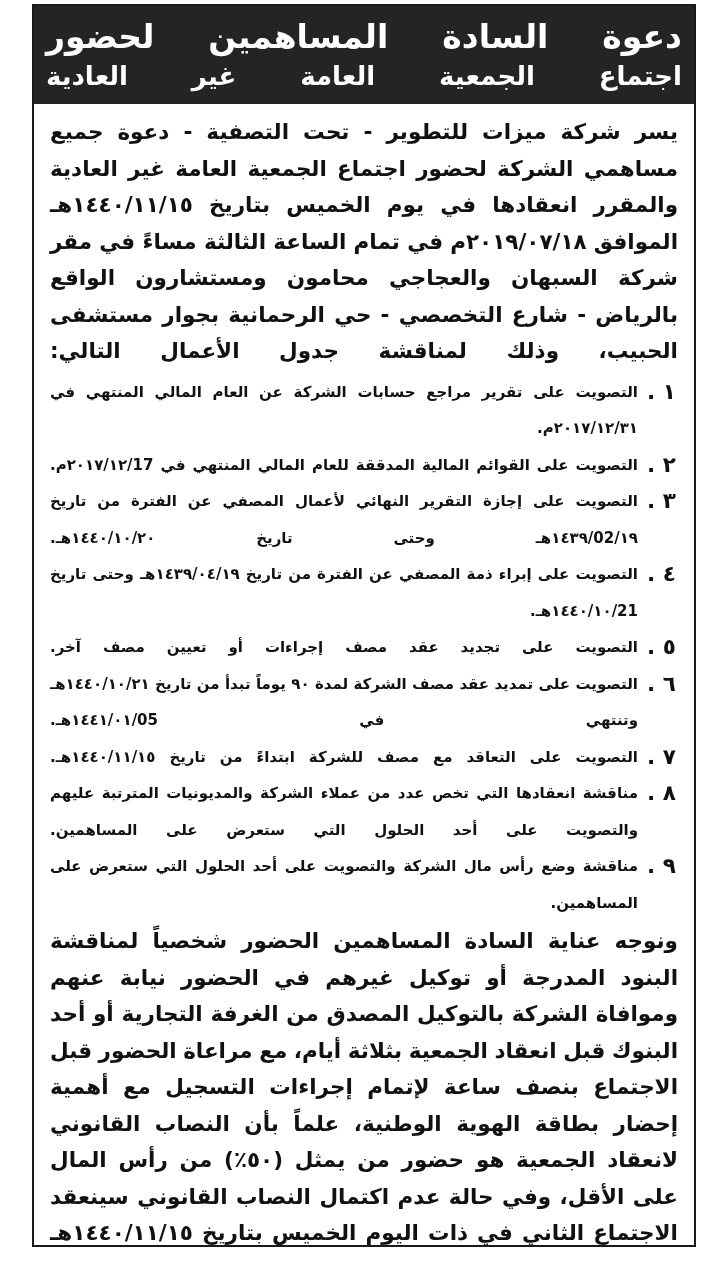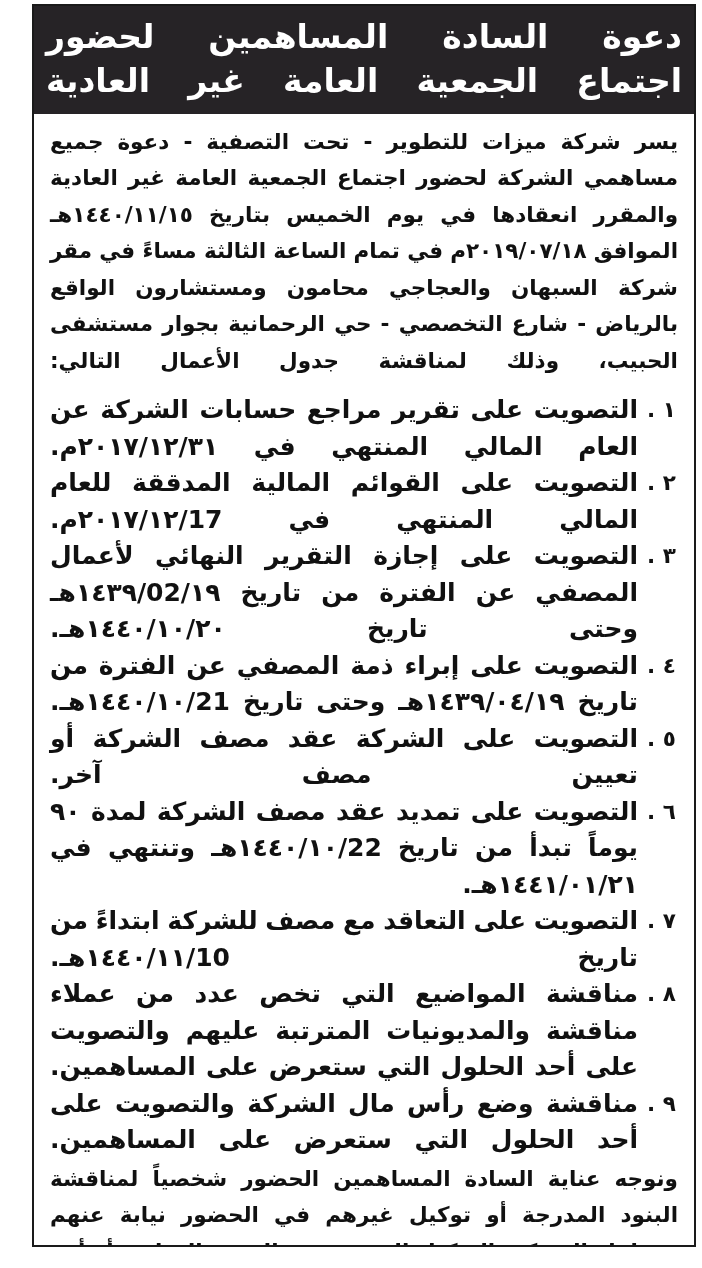--- a/index.html
+++ b/index.html
@@ -46,21 +46,21 @@
     text-align: justify;
     text-align-last: justify;
     font-size: 33px;
     line-height: 1.33;
     font-weight: bold;
     letter-spacing: 0px;
     white-space: nowrap;
     color: #ffffff;
   }
   .header-line.l2 {
-    font-size: 33px;
+    font-size: 26px;
   }
 
   
   .body-area {
     flex: 1 1 auto;
     direction: rtl;
     padding: 10px 16px 8px 16px;
     overflow: hidden;
   }
 
@@ -69,21 +69,21 @@
     text-align: justify;
     text-align-last: justify;
     font-size: 21.5px;
     line-height: 36.5px;
     font-weight: bold;
     color: #111111;
     margin: 0 0 2px 0;
     word-spacing: -1px;
   }
   .para.intro {
-    margin-bottom: 13px;
+    margin-bottom: 4px;
   }
   .para.closing {
     text-align-last: justify;
     margin-top: 2px;
   }
   .para.closing-last {
     text-align-last: center;
   }
 
   
@@ -109,21 +109,21 @@
     line-height: 36.5px;
     font-weight: bold;
     color: #111111;
     white-space: nowrap;
   }
   .agenda-text {
     flex: 1 1 auto;
     direction: rtl;
     text-align: justify;
     text-align-last: justify;
-    font-size: 25px;
+    font-size: 15px;
     line-height: 36.5px;
     font-weight: bold;
     color: #111111;
     word-spacing: -1px;
   }
   .agenda-text.short {
     text-align-last: justify;
   }
 </style>
 </head>
@@ -153,33 +153,33 @@
         <li class="agenda-item">
           <span class="agenda-num">٣ .</span>
           <span class="agenda-text">التصويت على إجازة التقرير النهائي لأعمال المصفي عن الفترة من تاريخ ١٤٣٩/02/١٩هـ وحتى تاريخ ١٤٤٠/١٠/٢٠هـ.</span>
         </li>
         <li class="agenda-item">
           <span class="agenda-num">٤ .</span>
           <span class="agenda-text">التصويت على إبراء ذمة المصفي عن الفترة من تاريخ ١٤٣٩/٠٤/١٩هـ وحتى تاريخ ١٤٤٠/١٠/21هـ.</span>
         </li>
         <li class="agenda-item">
           <span class="agenda-num">٥ .</span>
-          <span class="agenda-text short">التصويت على الشركة عقد مصف الشركة أو تعيين مصف آخر.</span>
+          <span class="agenda-text short">التصويت على تجديد عقد مصف إجراءات أو تعيين مصف آخر.</span>
         </li>
         <li class="agenda-item">
           <span class="agenda-num">٦ .</span>
-          <span class="agenda-text">التصويت على تمديد عقد مصف الشركة لمدة ٩٠ يوماً تبدأ من تاريخ ١٤٤٠/١٠/22هـ وتنتهي في ١٤٤١/٠١/٢١هـ.</span>
+          <span class="agenda-text">التصويت على تمديد عقد مصف الشركة لمدة ٩٠ يوماً تبدأ من تاريخ ١٤٤٠/١٠/٢١هـ وتنتهي في ١٤٤١/٠١/05هـ.</span>
         </li>
         <li class="agenda-item">
           <span class="agenda-num">٧ .</span>
-          <span class="agenda-text">التصويت على التعاقد مع مصف للشركة ابتداءً من تاريخ ١٤٤٠/١١/10هـ.</span>
+          <span class="agenda-text">التصويت على التعاقد مع مصف للشركة ابتداءً من تاريخ ١٤٤٠/١١/١٥هـ.</span>
         </li>
         <li class="agenda-item">
           <span class="agenda-num">٨ .</span>
-          <span class="agenda-text">مناقشة المواضيع التي تخص عدد من عملاء مناقشة والمديونيات المترتبة عليهم والتصويت على أحد الحلول التي ستعرض على المساهمين.</span>
+          <span class="agenda-text">مناقشة انعقادها التي تخص عدد من عملاء الشركة والمديونيات المترتبة عليهم والتصويت على أحد الحلول التي ستعرض على المساهمين.</span>
         </li>
         <li class="agenda-item">
           <span class="agenda-num">٩ .</span>
           <span class="agenda-text">مناقشة وضع رأس مال الشركة والتصويت على أحد الحلول التي ستعرض على المساهمين.</span>
         </li>
       </ol>
 
       <p class="para closing closing-last">ونوجه عناية السادة المساهمين الحضور شخصياً لمناقشة البنود المدرجة أو توكيل غيرهم في الحضور نيابة عنهم وموافاة الشركة بالتوكيل المصدق من الغرفة التجارية أو أحد البنوك قبل انعقاد الجمعية بثلاثة أيام، مع مراعاة الحضور قبل الاجتماع بنصف ساعة لإتمام إجراءات التسجيل مع أهمية إحضار بطاقة الهوية الوطنية، علماً بأن النصاب القانوني لانعقاد الجمعية هو حضور من يمثل (٥٠٪) من رأس المال على الأقل، وفي حالة عدم اكتمال النصاب القانوني سينعقد الاجتماع الثاني في ذات اليوم الخميس بتاريخ ١٤٤٠/١١/١٥هـ الموافق ٢٠١٩/٠٧/١٨م بعد ساعة من الوقت المقرر لانعقاد الاجتماع الأول أي في تمام الساعة الرابعة مساءً أياً كان عدد الأسهم الممثلة فيه.</p>
 
     </div>

